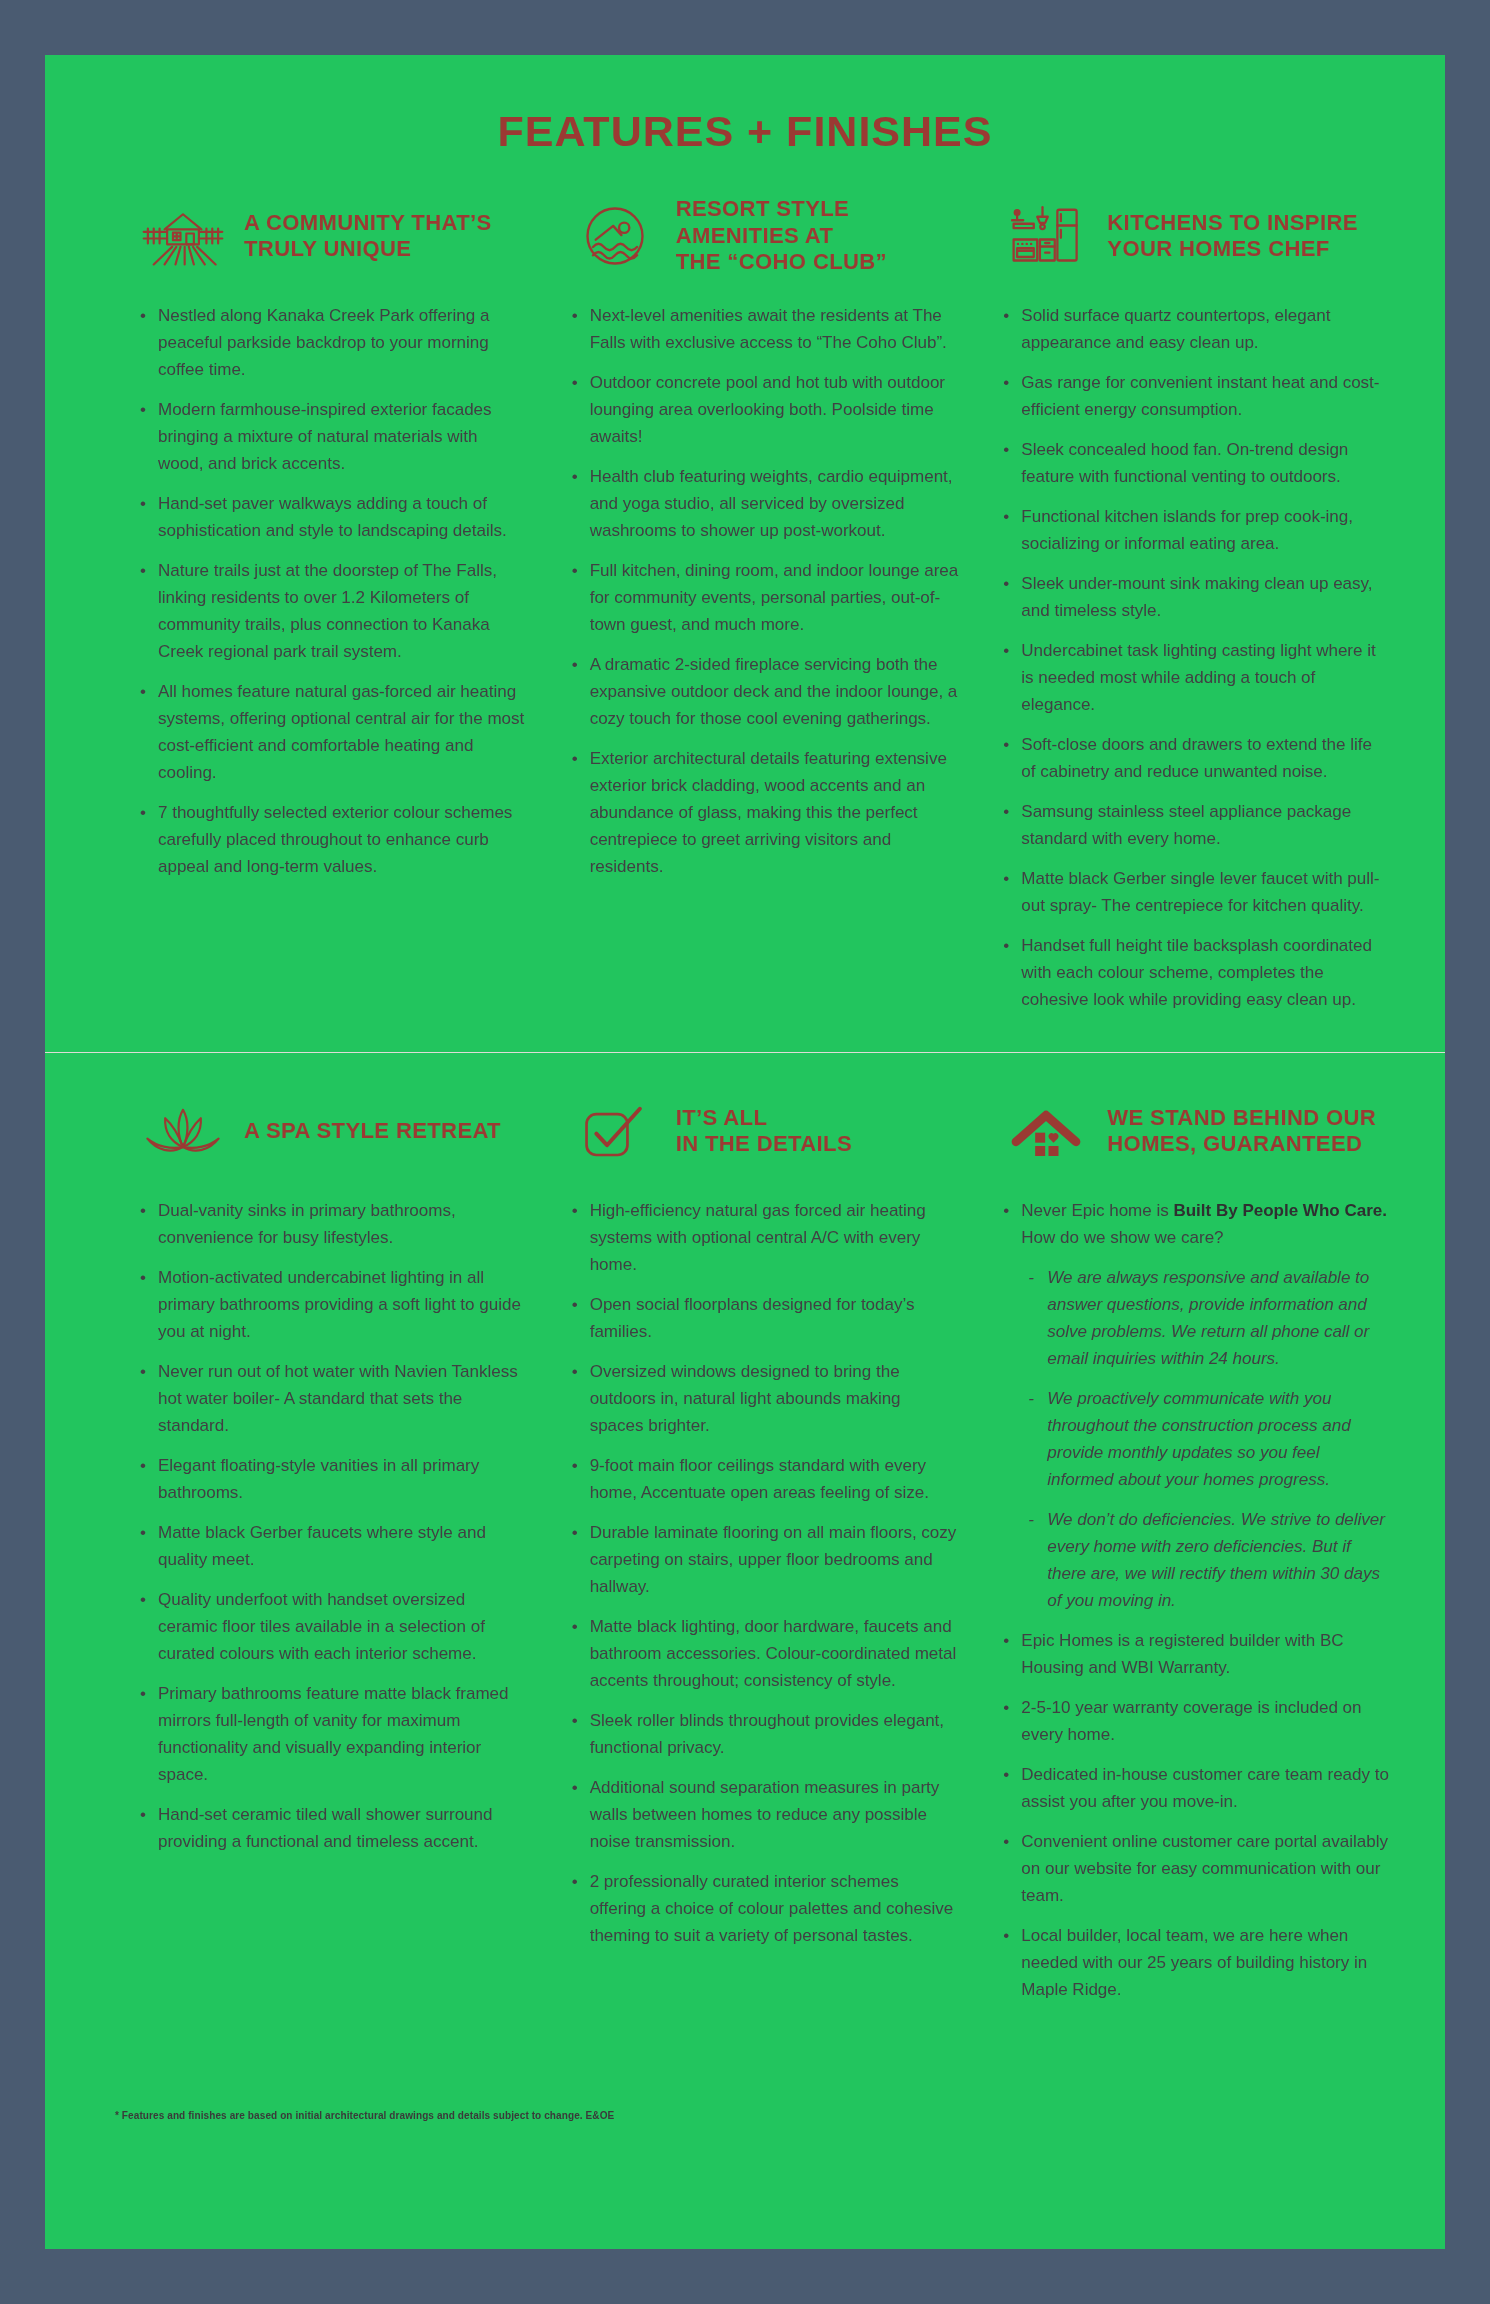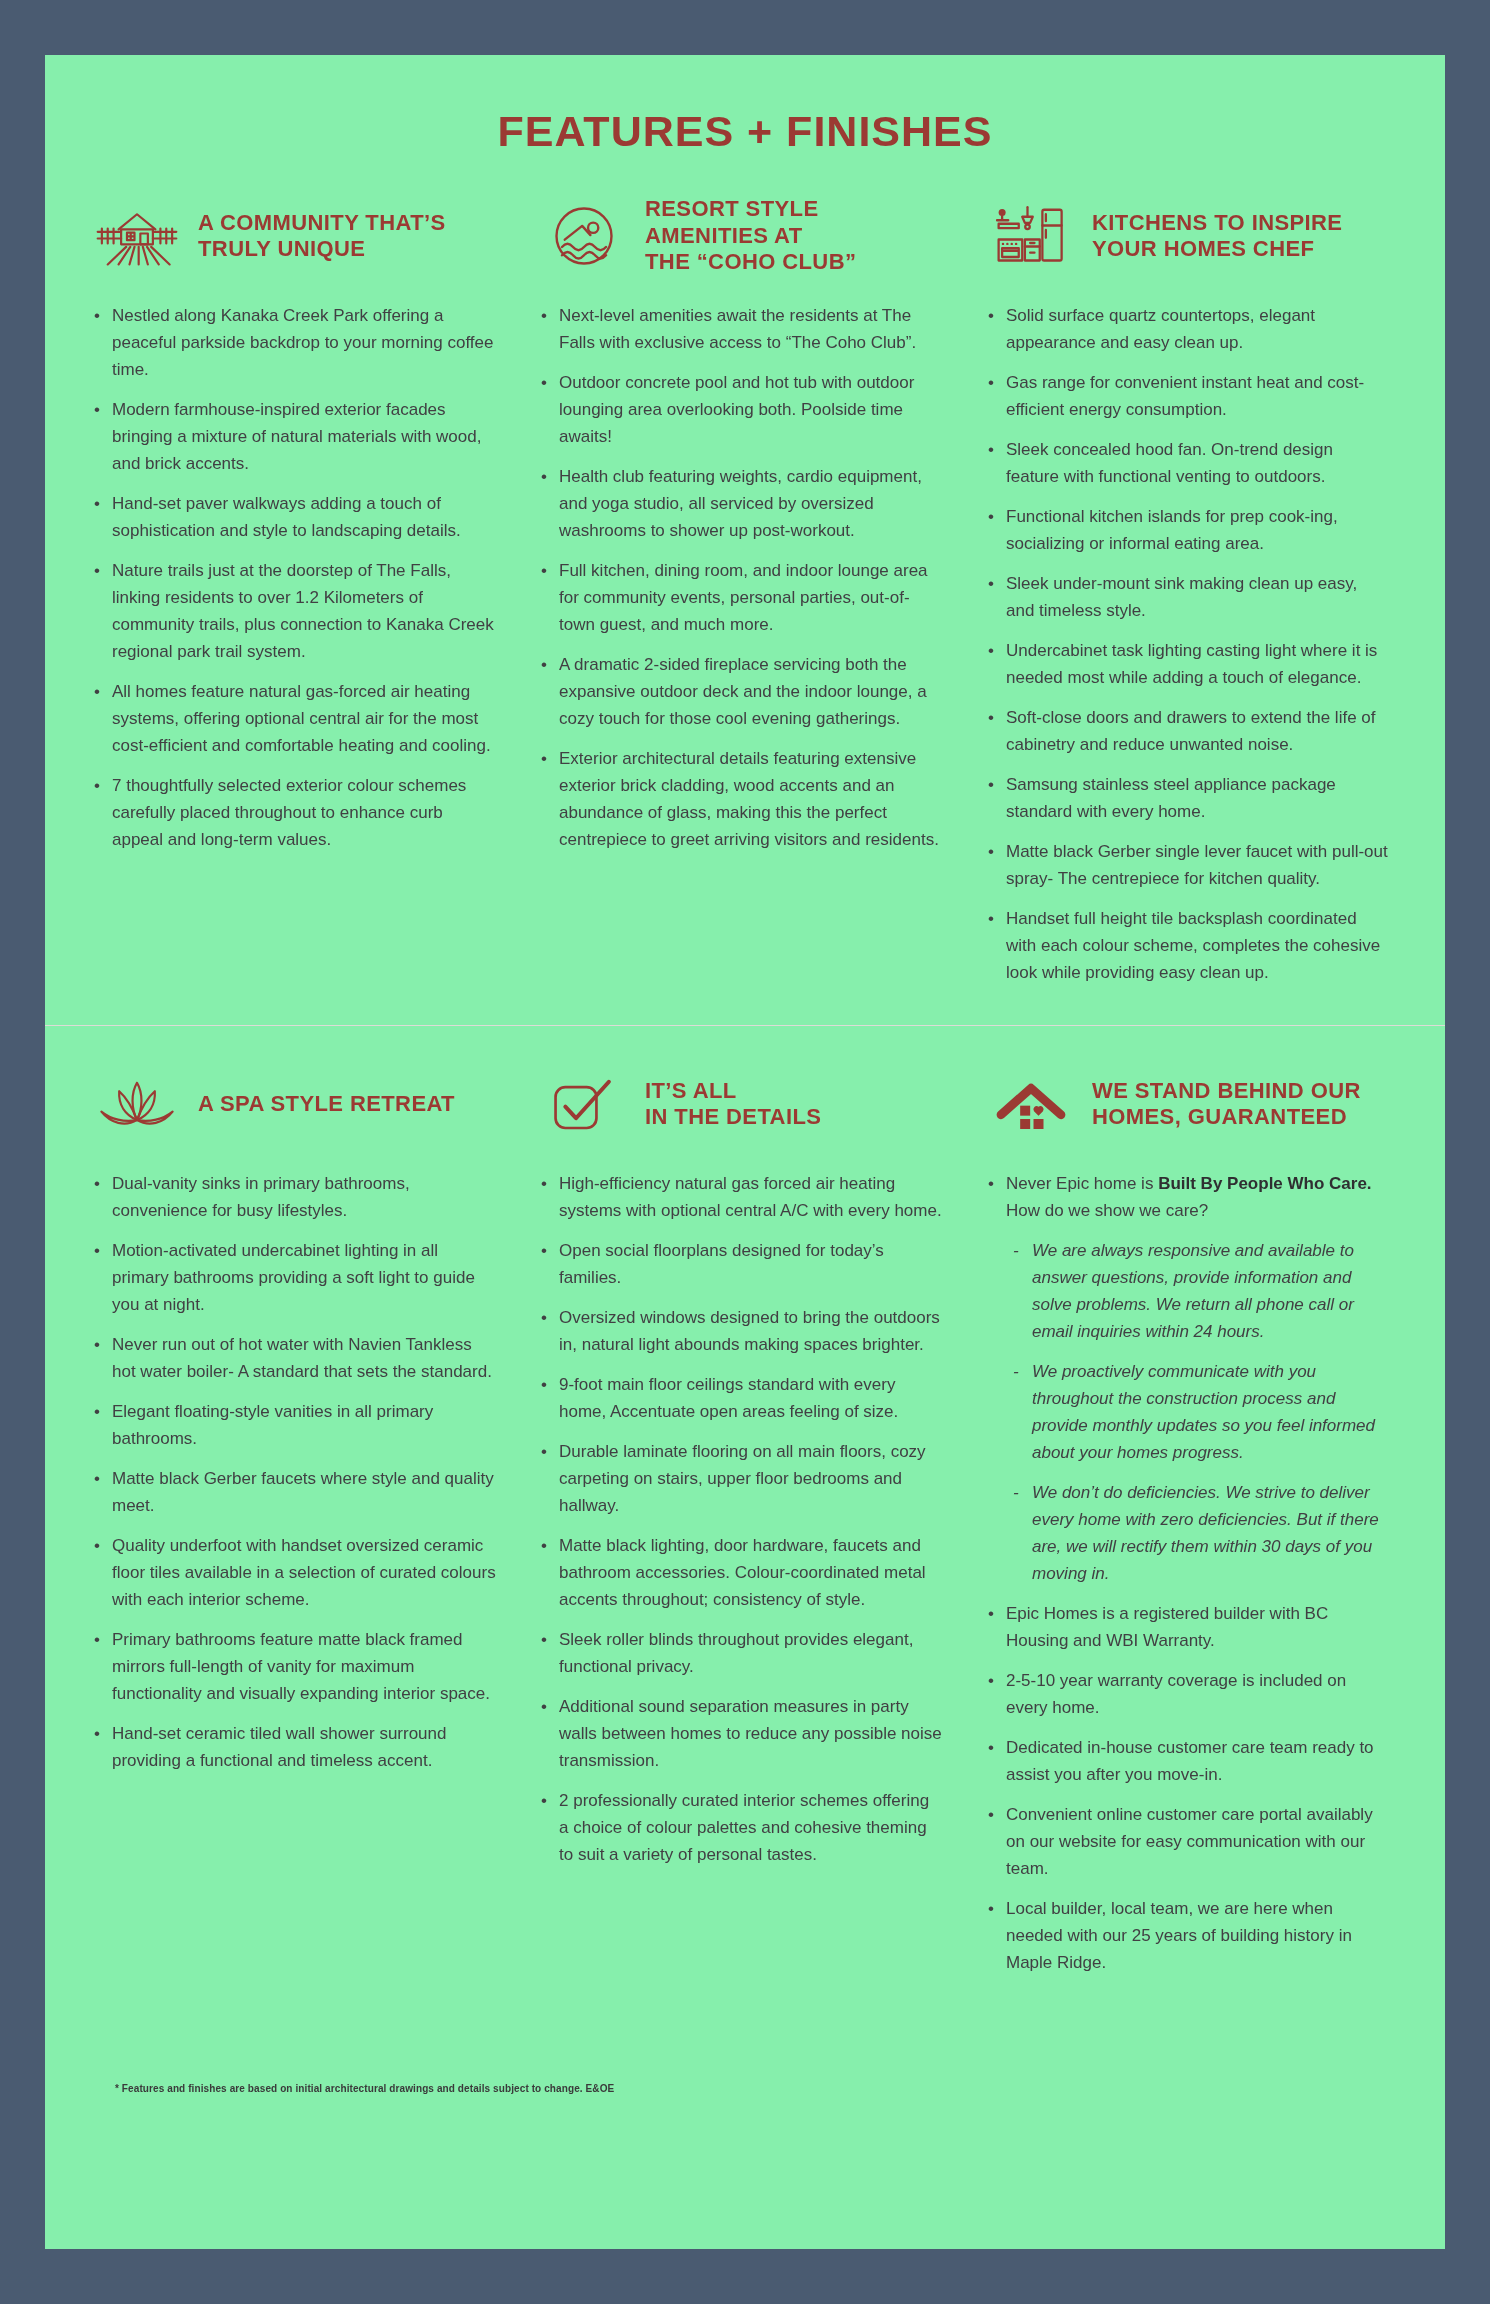--- a/index.html
+++ b/index.html
@@ -6,34 +6,34 @@
   body {
     width:1490px; height:2304px; overflow:hidden;
     background:#4a5b71;
     font-family:"Liberation Sans", sans-serif;
   }
   .page {
     position:relative;
     margin:55px 45px;
     min-height:2194px;
     box-sizing:border-box;
-    background:#86efac;
+    background:#22c55e;
     padding-bottom:90px;
   }
   .page-title {
     margin:0; padding:52px 0 8px;
     text-align:center;
     font-size:43px; font-weight:700; letter-spacing:1px;
     color:#9b3a33;
   }
   .grid {
     display:grid;
     grid-template-columns:1fr 1fr 1fr;
     column-gap:42px;
-    padding-left:46px; padding-right:55px;
+    padding-left:92px; padding-right:55px;
   }
   .grid.top { margin-top:28px; padding-bottom:26px; }
   .divider { border-top:1px solid #dddcd6; height:0; }
   .grid.bottom { padding-top:34px; }
   .section-header {
     display:flex; align-items:center; gap:15px;
     min-height:88px; margin-bottom:22px;
   }
   .icon-box { flex:0 0 92px; width:92px; display:flex; justify-content:center; align-items:center; }
   .icn { stroke:#9b3a33; fill:none; stroke-width:2.6; stroke-linecap:round; stroke-linejoin:round; }

